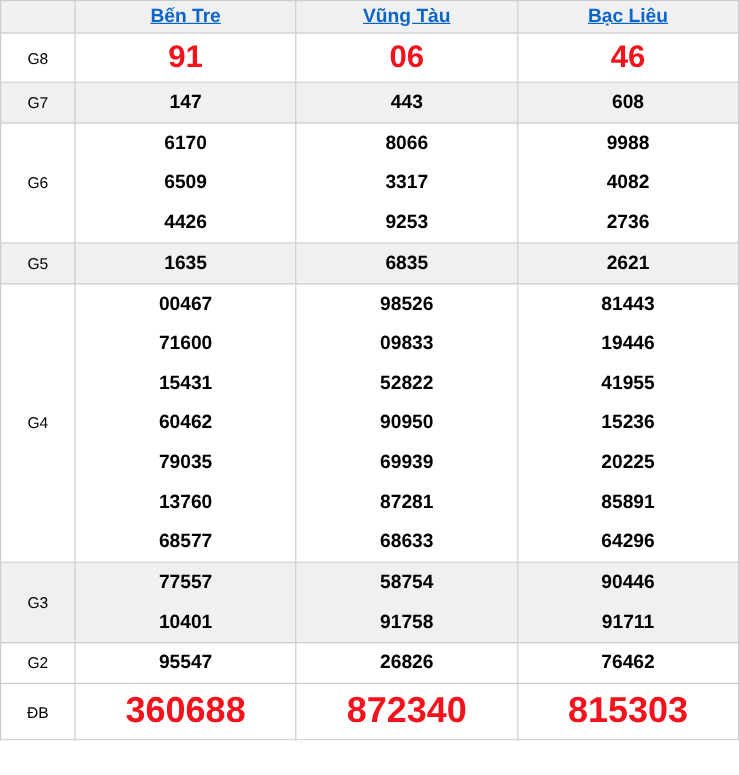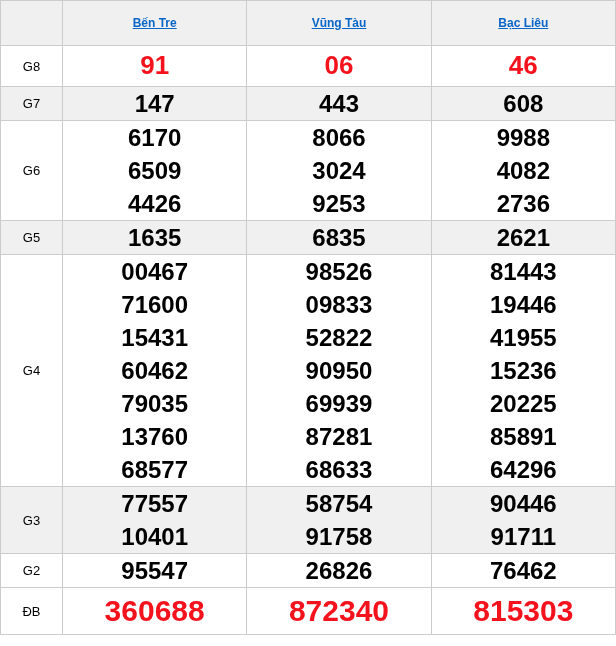--- a/index.html
+++ b/index.html
@@ -22,40 +22,40 @@
     table-layout: fixed;
   }
   table.results td, table.results th {
     border: 1px solid var(--border);
     text-align: center;
     vertical-align: middle;
     padding: 0;
   }
   col.label-col { width: 62px; }
   tr.header-row th {
-    height: 45px;
+    height: 27px;
     background: var(--shade);
-    font-size: 12px;
+    font-size: 16px;
   }
   tr.header-row a {
     color: var(--link);
     font-weight: bold;
     text-decoration: underline;
     cursor: pointer;
   }
   td.label-cell {
     font-size: 13px;
     font-weight: normal;
     color: var(--text);
     background: transparent;
   }
   tr.shaded { background: var(--shade); }
   td.value-cell .value {
     font-weight: bold;
-    font-size: 24px;
+    font-size: 16px;
     color: var(--text);
     line-height: 33px;
     height: 33px;
   }
   tr.style-red-md td.value-cell { height: 38px; }
   tr.style-red-md td.value-cell .value {
     color: var(--red);
     font-size: 26px;
     line-height: 38px;
     height: 40px;
@@ -113,21 +113,21 @@
       </tr>
       <tr class="prize-row style-black">
         <td class="label-cell">G6</td>
         <td class="value-cell">
           <div class="value">6170</div>
           <div class="value">6509</div>
           <div class="value">4426</div>
         </td>
         <td class="value-cell">
           <div class="value">8066</div>
-          <div class="value">3024</div>
+          <div class="value">3317</div>
           <div class="value">9253</div>
         </td>
         <td class="value-cell">
           <div class="value">9988</div>
           <div class="value">4082</div>
           <div class="value">2736</div>
         </td>
       </tr>
       <tr class="prize-row style-black shaded">
         <td class="label-cell">G5</td>

